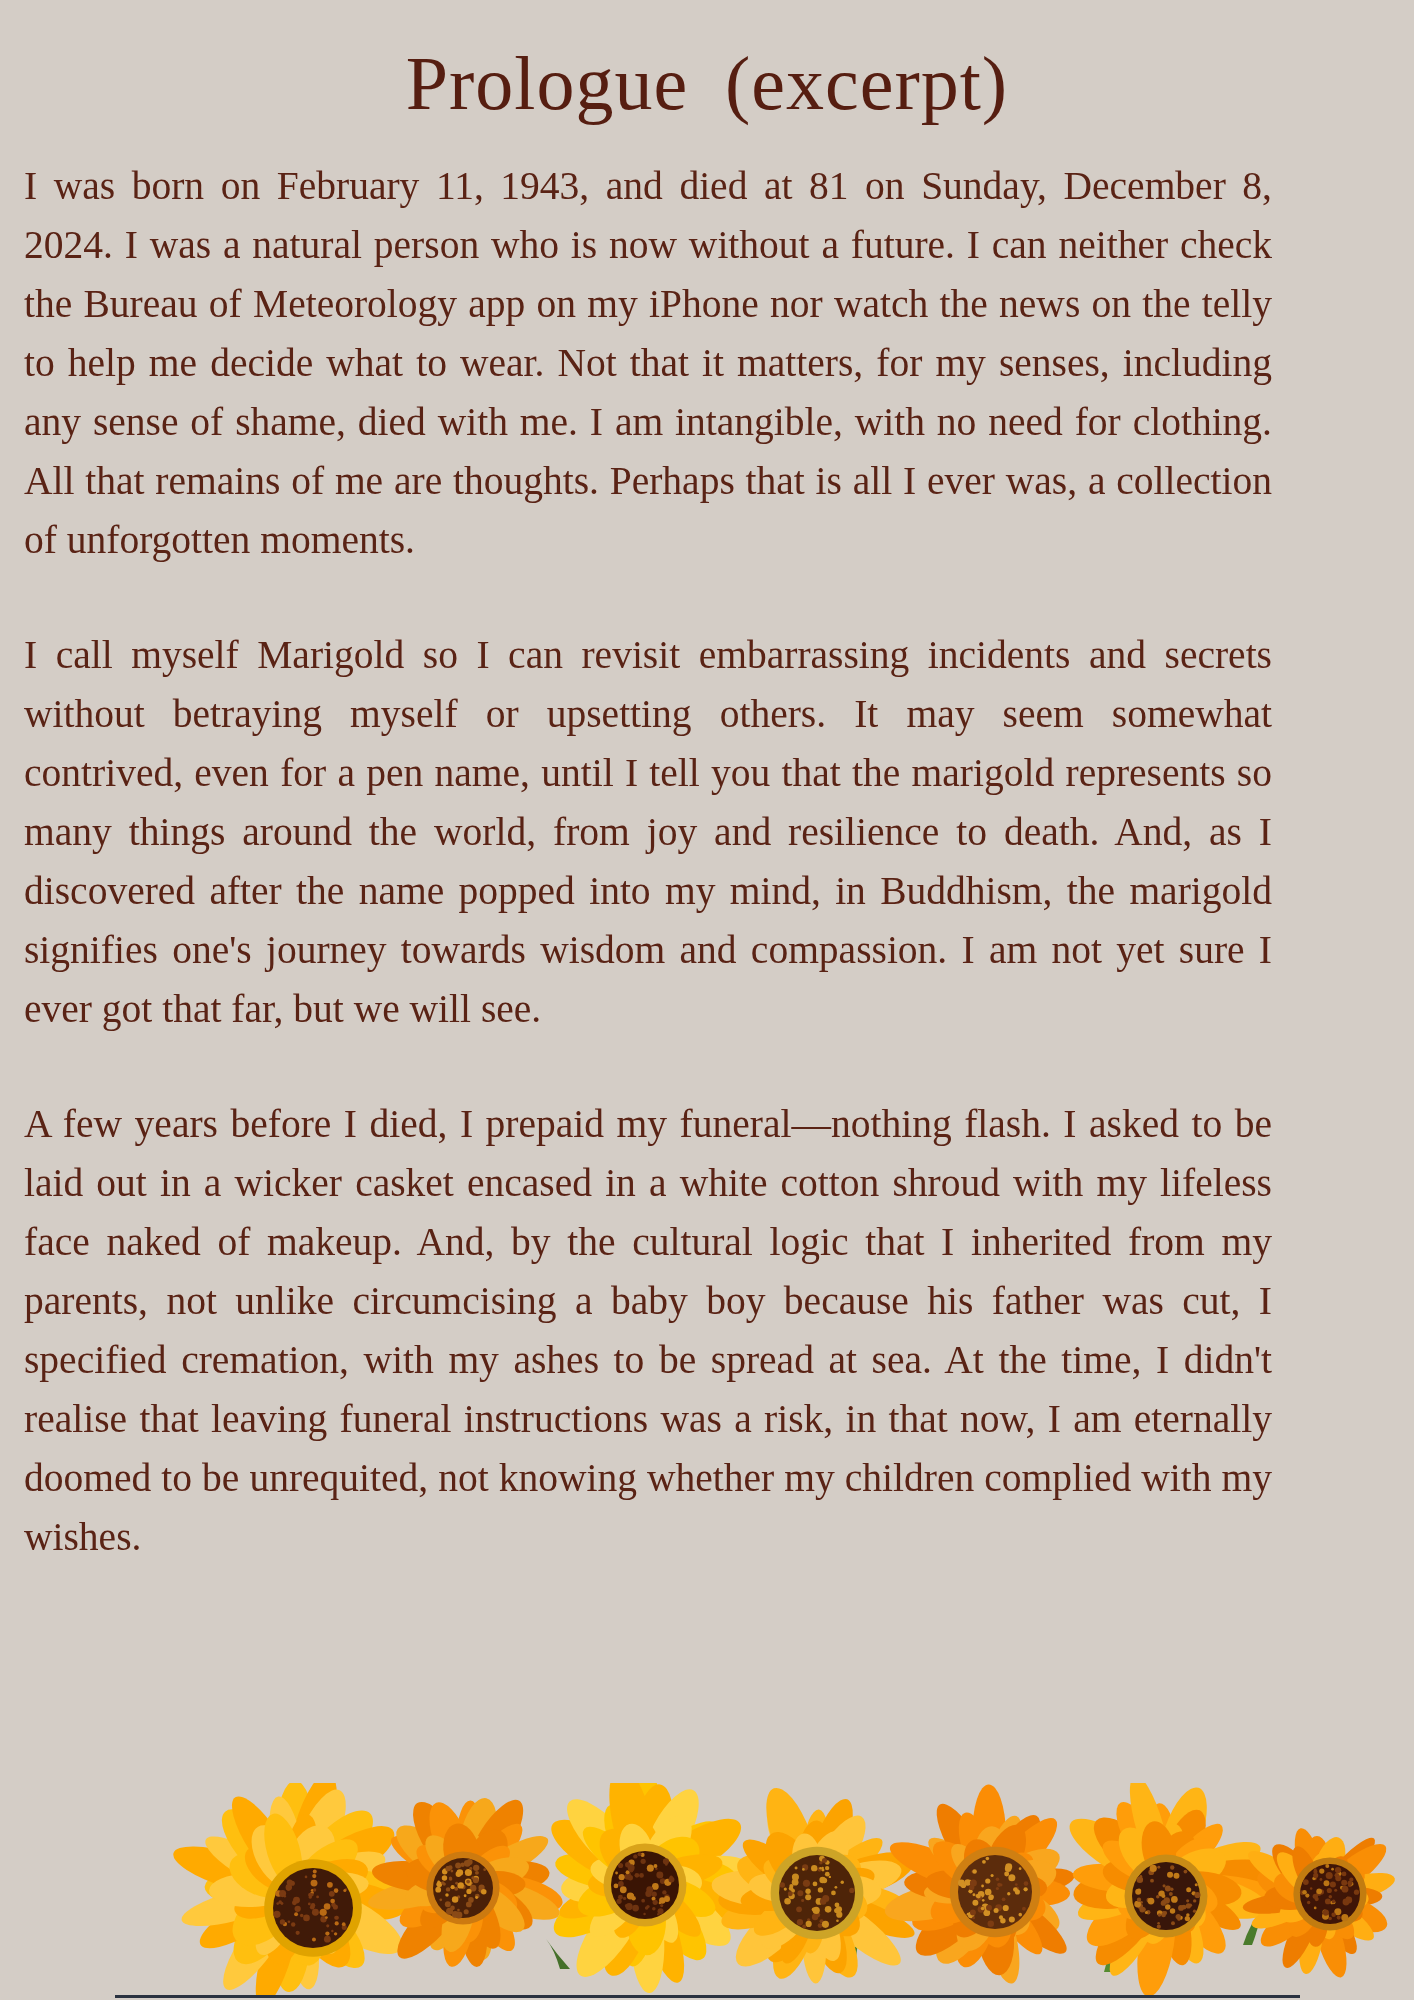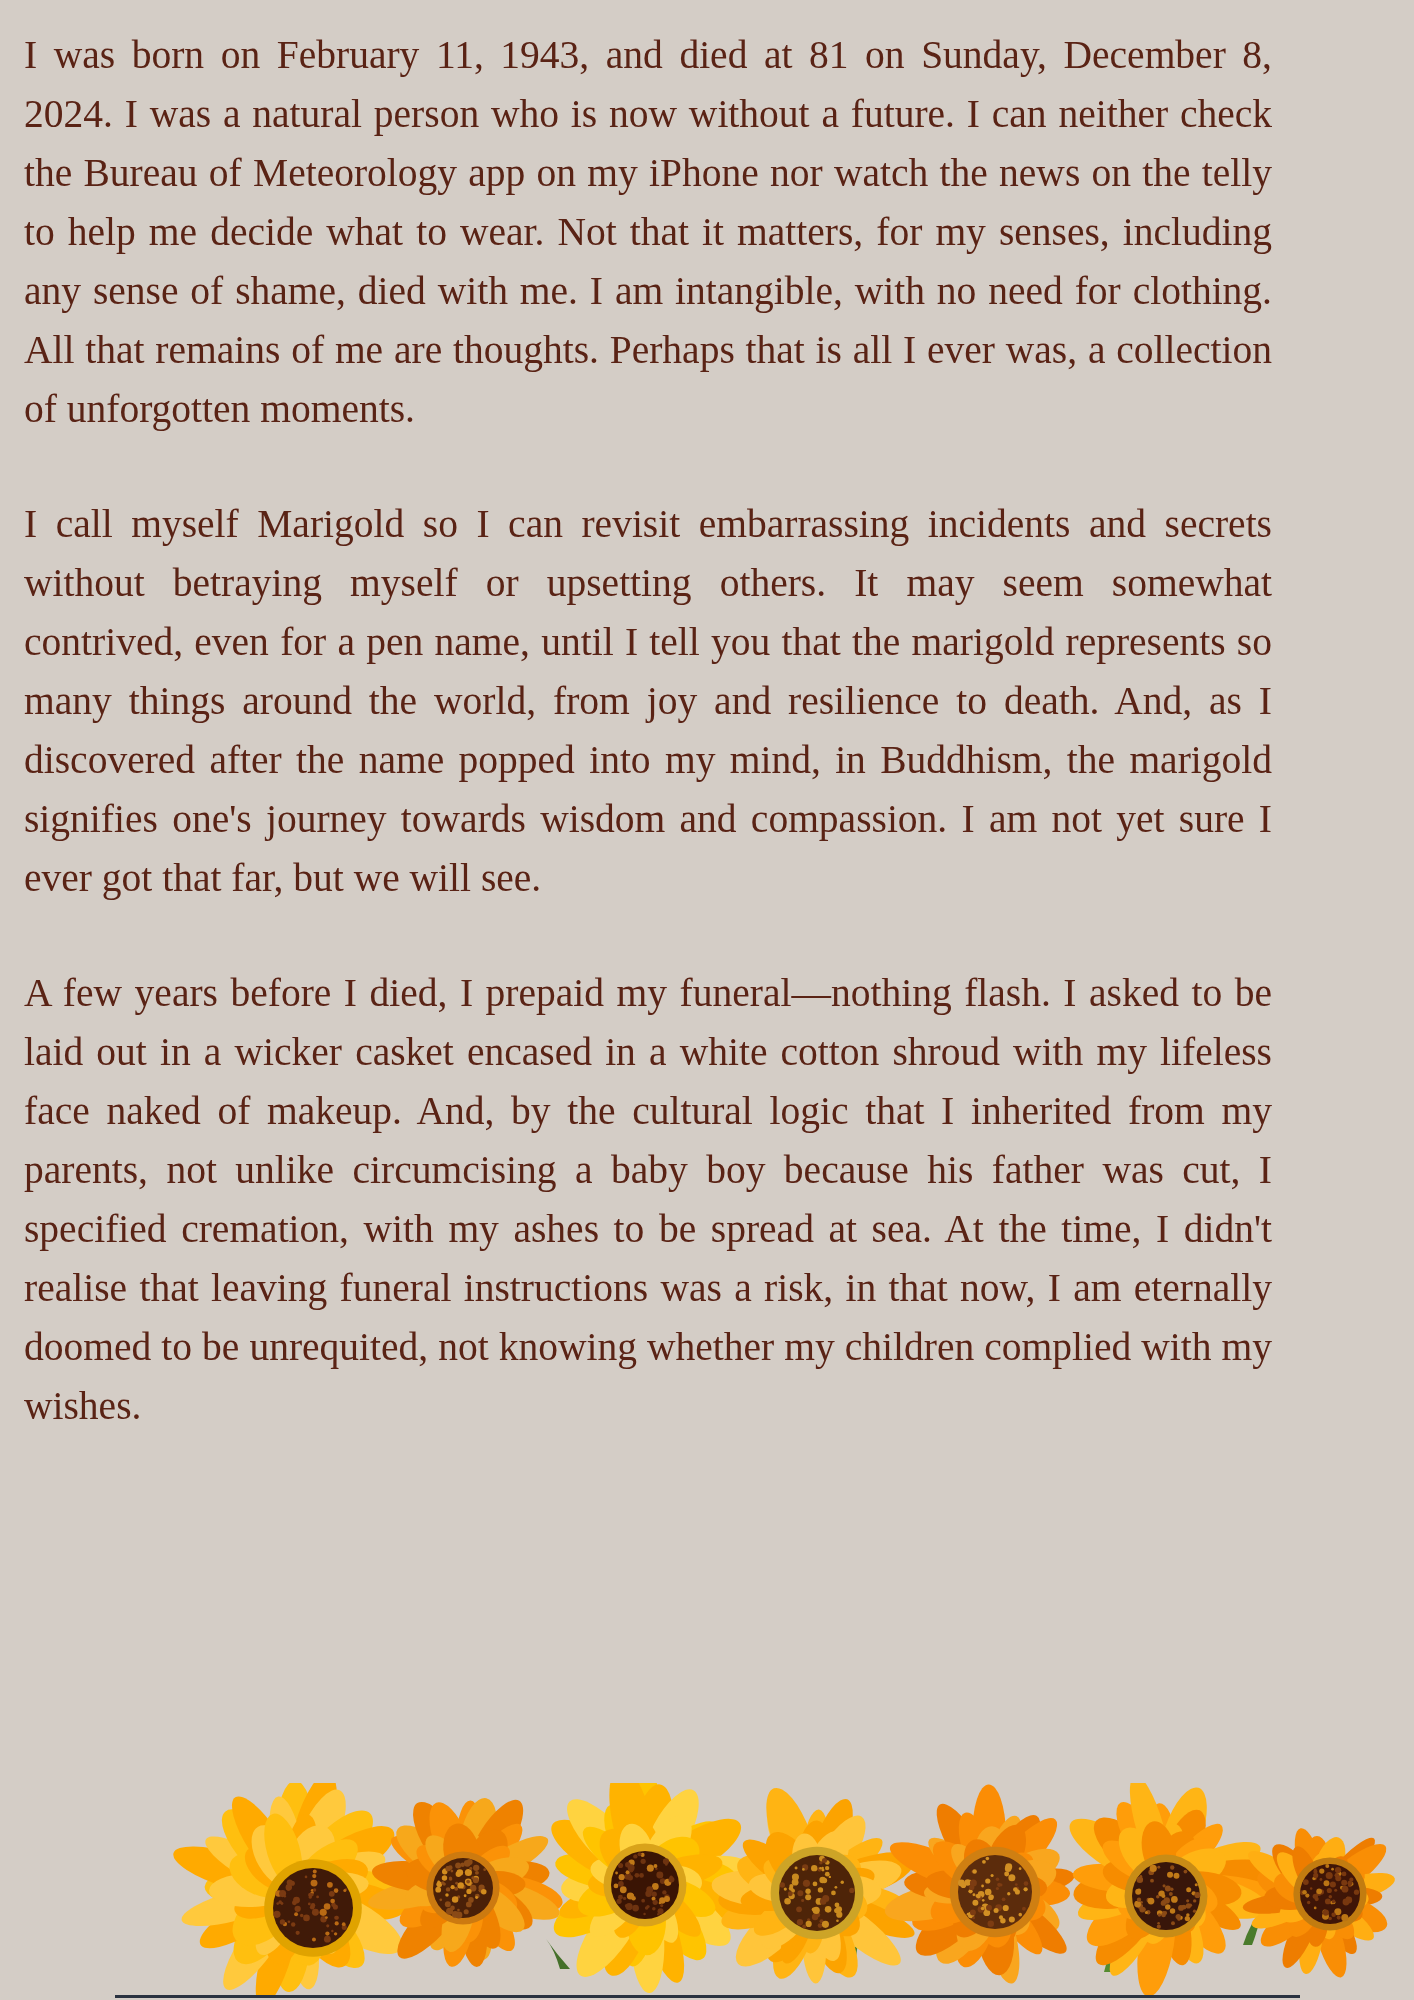--- a/index.html
+++ b/index.html
@@ -41,20 +41,21 @@
     position:absolute;
     left:115px; bottom:2px;
     width:1185px; height:3px;
     background:#2a3240;
   }
 </style>
 </head>
 <body>
 
 <div class="page" style="background: rgb(212, 205, 198);">
+  <h1 class="title" style="color: rgb(86, 30, 17);">Prologue (excerpt)</h1>
   <div class="body-text" style="color: rgb(90, 35, 21); padding-left: 24px;">
     <p>I was born on February 11, 1943, and died at 81 on Sunday, December 8, 2024. I was a natural person who is now without a future. I can neither check the Bureau of Meteorology app on my iPhone nor watch the news on the telly to help me decide what to wear. Not that it matters, for my senses, including any sense of shame, died with me. I am intangible, with no need for clothing. All that remains of me are thoughts. Perhaps that is all I ever was, a collection of unforgotten moments.</p>
     <p>I call myself Marigold so I can revisit embarrassing incidents and secrets without betraying myself or upsetting others. It may seem somewhat contrived, even for a pen name, until I tell you that the marigold represents so many things around the world, from joy and resilience to death. And, as I discovered after the name popped into my mind, in Buddhism, the marigold signifies one's journey towards wisdom and compassion. I am not yet sure I ever got that far, but we will see.</p>
     <p>A few years before I died, I prepaid my funeral—nothing flash. I asked to be laid out in a wicker casket encased in a white cotton shroud with my lifeless face naked of makeup. And, by the cultural logic that I inherited from my parents, not unlike circumcising a baby boy because his father was cut, I specified cremation, with my ashes to be spread at sea. At the time, I didn't realise that leaving funeral instructions was a risk, in that now, I am eternally doomed to be unrequited, not knowing whether my children complied with my wishes.</p>
   </div>
   <div class="flower-strip">
     <svg id="flowers-svg" viewBox="0 0 1414 215" preserveAspectRatio="none">
         <path d="M 768 96 Q 772.4 54.4 779 32 Q 779.6 64 777 96 Z" fill="#5f9a33"></path>
         <path d="M 560 186 Q 554.4 166.5 546 156 Q 556.6 171 570 186 Z" fill="#45702a"></path>
         <path d="M 842 187 Q 848.4 169.45 858 160 Q 856.6 173.5 853 187 Z" fill="#4d7f2c"></path>

